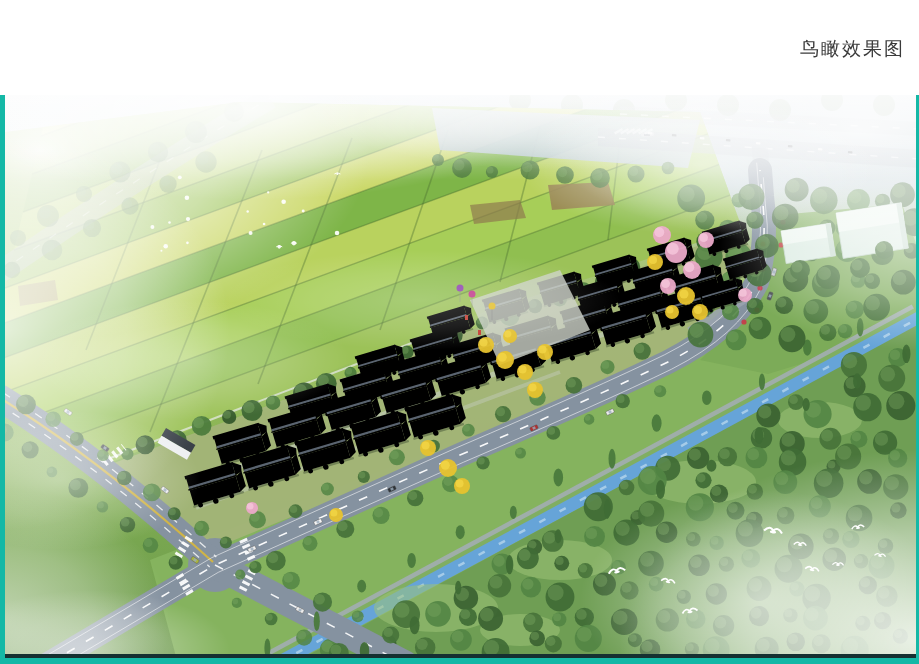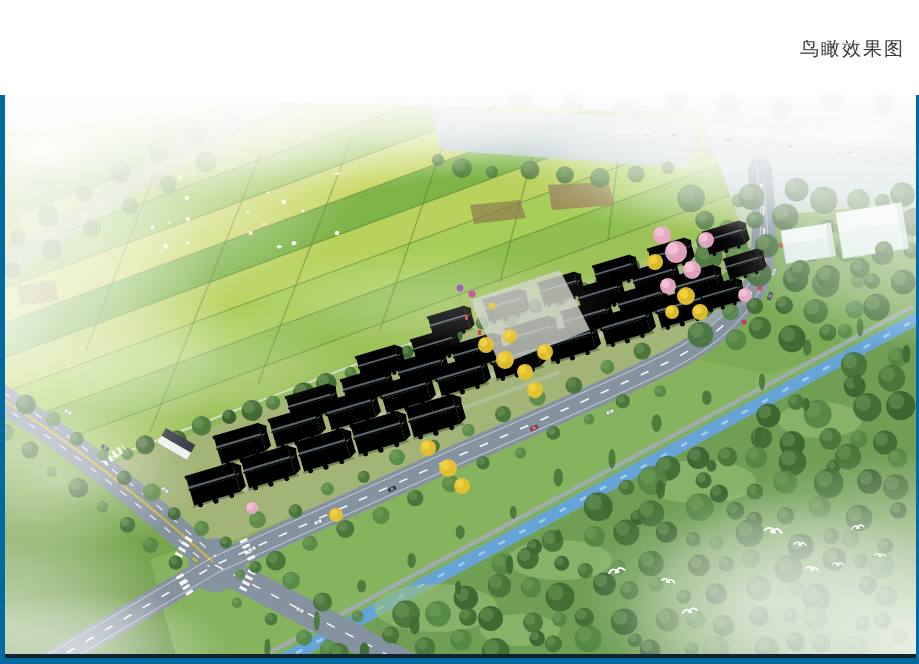--- a/index.html
+++ b/index.html
@@ -1,16 +1,16 @@
 <!DOCTYPE html>
 <html><head>
 <meta charset="utf-8">
 <style>
   html,body{margin:0;padding:0;background:#ffffff;}
-  .page{position:relative;width:919px;height:664px;background:#0369a1;overflow:hidden;
+  .page{position:relative;width:919px;height:664px;background:#14b8a6;overflow:hidden;
         font-family:"Liberation Sans","DejaVu Sans",sans-serif;}
   .page-header{position:absolute;top:0;left:0;width:100%;height:95px;background:#ffffff;z-index:5;}
   .page-title{position:absolute;top:36px;right:14px;font-size:19px;letter-spacing:2px;
               color:#3a3a3a;font-weight:500;}
   .render-wrap{position:absolute;left:0;top:0;width:919px;height:664px;}
   svg{position:absolute;left:0;top:0;display:block;}
 </style>
 </head>
 <body>
 

